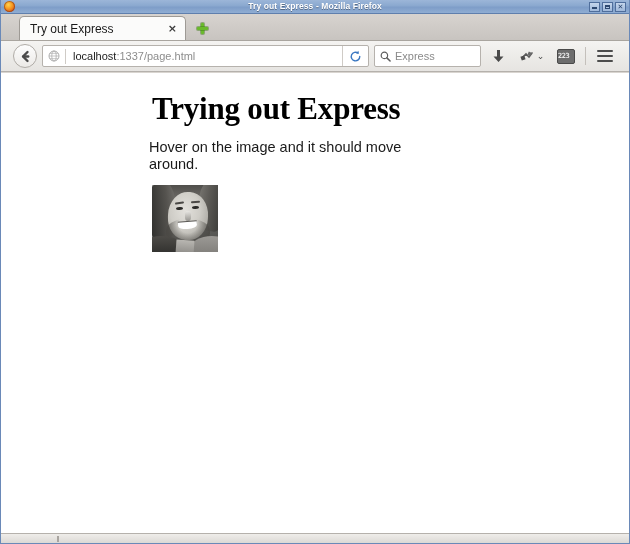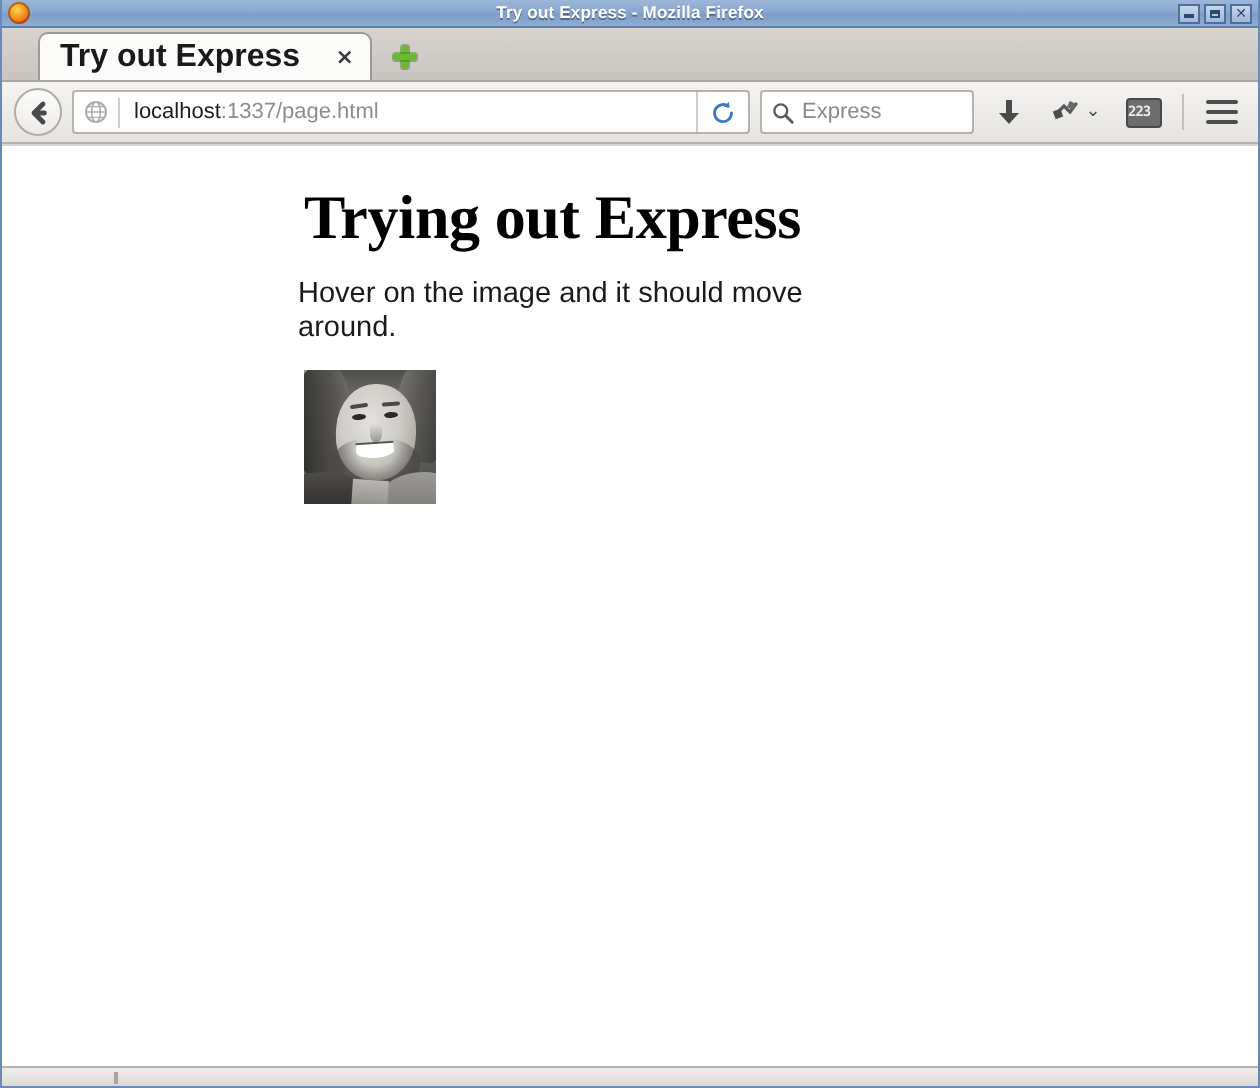--- a/index.html
+++ b/index.html
@@ -110,26 +110,25 @@
     border: 1px solid #9e9a95;
     border-bottom: none;
     border-radius: 5px 5px 0 0;
     display: flex;
     align-items: center;
     padding: 0 6px 0 10px;
     box-sizing: border-box;
     position: relative;
   }
   .tab-title {
-    font-size: 16px;
+    font-size: 12px;
     color: #1a1a1a;
     flex: 1;
     white-space: nowrap;
     overflow: hidden;
-    font-weight: bold;
   }
   .tab-close {
     font-size: 11px;
     font-weight: bold;
     color: #3b3b3b;
     line-height: 1;
     padding: 0 2px;
     cursor: default;
     font-family: "DejaVu Sans", sans-serif;
   }
@@ -156,21 +155,21 @@
   .plus::before { left: 4px; top: 0; width: 3px; height: 11px; }
   .plus::after  { top: 4px; left: 0; height: 3px; width: 11px; }
 
   
   .navbar {
     height: 31px;
     background: linear-gradient(to bottom, #f4f3f1 0%, #e6e4e1 100%);
     border-bottom: 1px solid #b5b1ac;
     display: flex;
     align-items: center;
-    padding: 0 6px;
+    padding: 0 12px;
     box-sizing: border-box;
     gap: 5px;
   }
   .backbtn {
     width: 22px;
     height: 22px;
     border-radius: 50%;
     background: linear-gradient(to bottom, #fdfdfd, #eceae7);
     border: 1px solid #b0aca7;
     display: flex;

